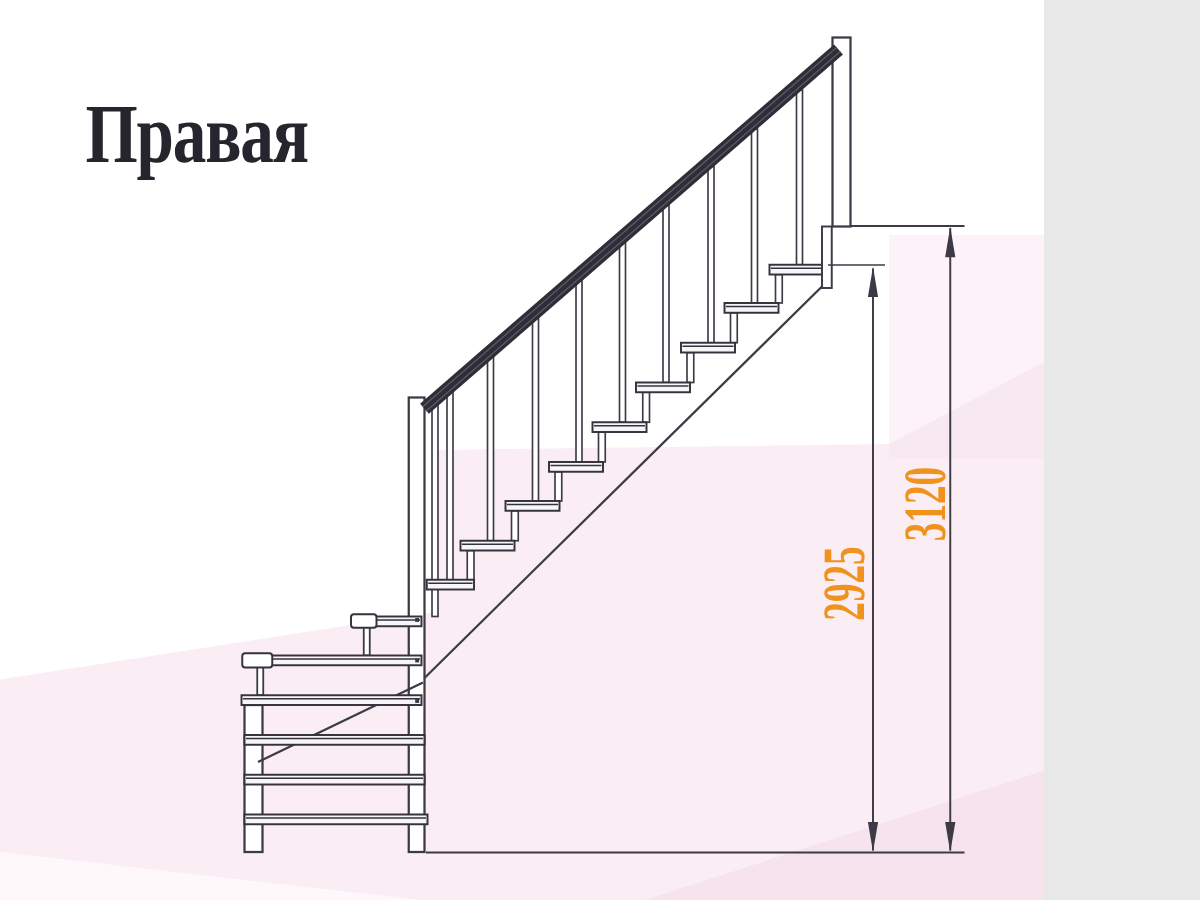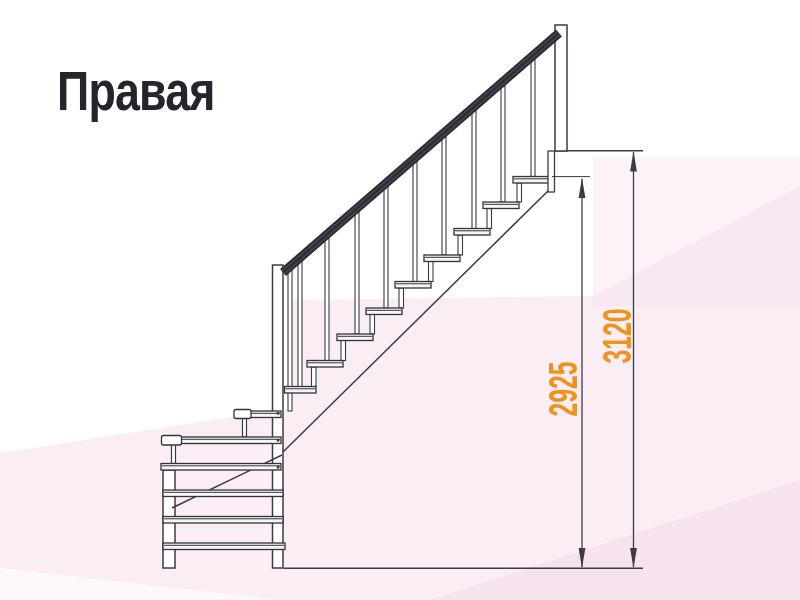--- a/index.html
+++ b/index.html
@@ -1,19 +1,19 @@
 <!DOCTYPE html>
 <html><head>
 <meta charset="utf-8">
 <style>
   html,body{margin:0;padding:0;background:#e8e8e8;}
   #stage{
-    position:relative;width:800px;height:600px;overflow:hidden;
+    position:relative;width:696px;height:600px;overflow:hidden;
     background:#ffffff;
-    font-family:Liberation Sans, sans-serif;
+    font-family:Liberation Serif, serif;
   }
   #stage svg{position:absolute;left:0;top:0;}
   .title{
     position:absolute;left:57px;top:58px;
     font-size:56px;font-weight:bold;color:#26252d;
     transform:scaleX(0.80);transform-origin:left top;
     letter-spacing:-1px;white-space:nowrap;
   }
   .dim-label{
     position:absolute;

